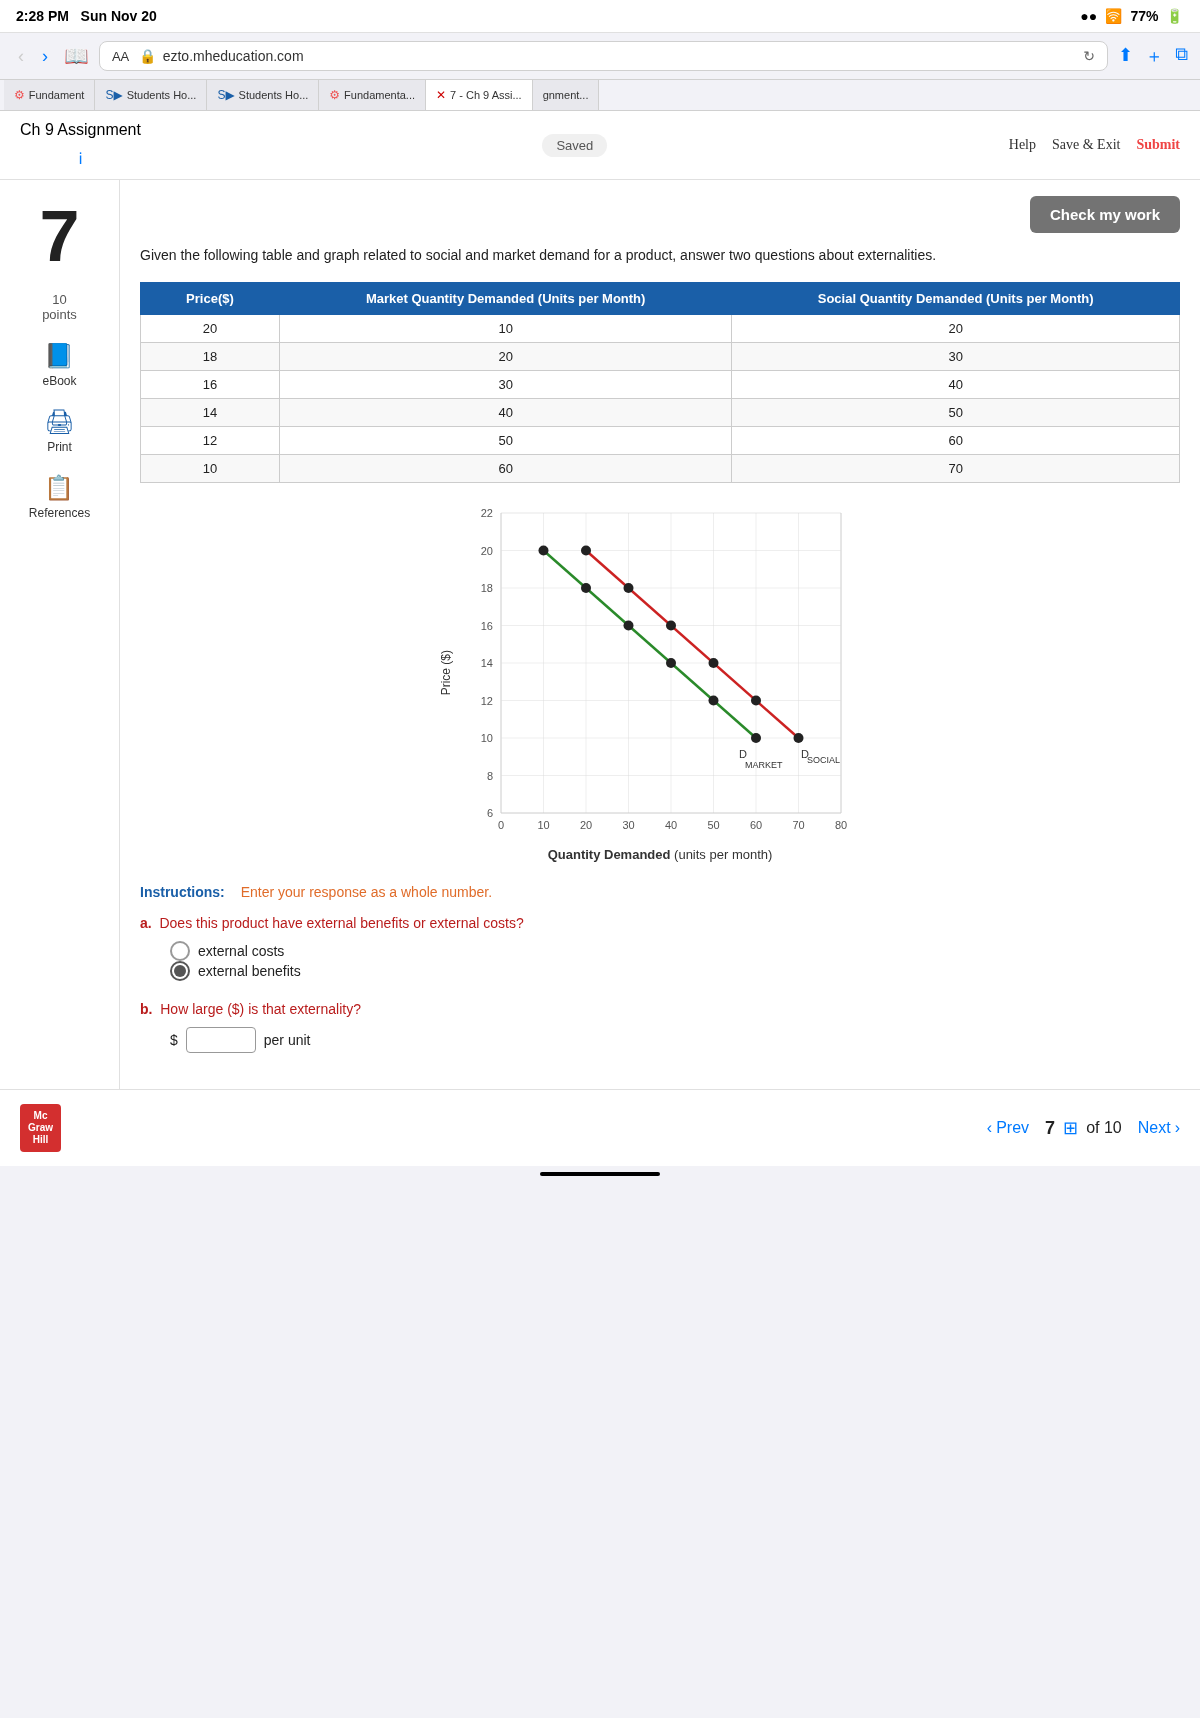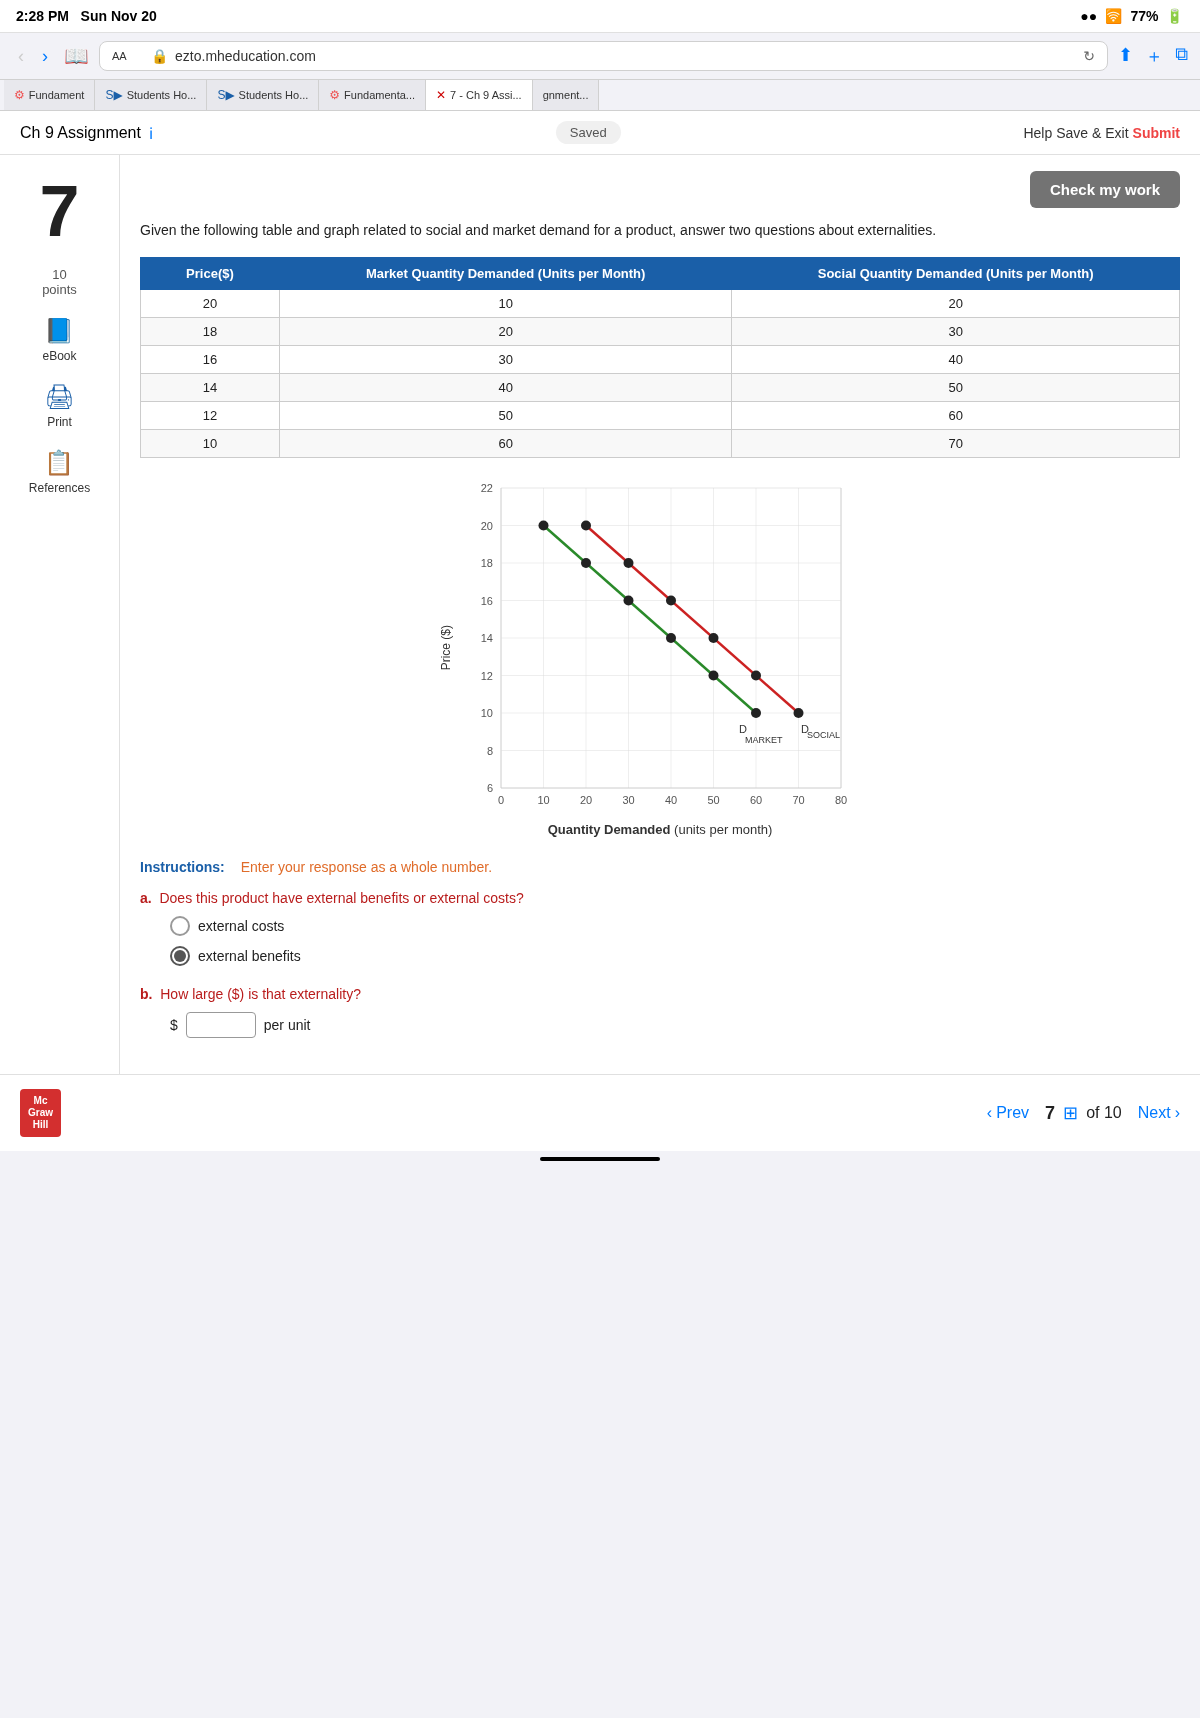--- a/index.html
+++ b/index.html
@@ -37,21 +37,21 @@
       border: 1px solid #d0d0d0;
       border-radius: 8px;
       padding: 6px 12px;
       display: flex;
       align-items: center;
       gap: 6px;
       font-size: 14px;
     }
     .url-bar .lock { color: #666; }
     .url-text { color: #333; font-size: 14px; }
-    .aa-text { color: #333; font-size: 11px; margin-right: 19px; }
+    .aa-text { color: #333; font-size: 13px; margin-right: 4px; }
     .browser-actions { display: flex; gap: 12px; color: #007aff; font-size: 20px; }
 
     
     .tab-bar {
       background: #f2f2f7;
       display: flex;
       overflow-x: auto;
       border-bottom: 1px solid #d0d0d0;
       padding: 0 4px;
     }
@@ -72,24 +72,24 @@
 
     
     .app-header {
       background: #fff;
       display: flex;
       align-items: center;
       justify-content: space-between;
       padding: 10px 20px;
       border-bottom: 1px solid #e0e0e0;
     }
-    .app-title { display: flex; align-items: center; gap: 8px; font-size: 16px; font-weight: 500; }
+    .app-title { display: flex; align-items: center; gap: 8px; font-size: 16px; font-weight: 500; flex-direction: column; }
     .info-icon { color: #007aff; font-size: 16px; }
     .saved-badge { background: #f0f0f0; border-radius: 20px; padding: 4px 14px; font-size: 13px; color: #555; }
-    .header-actions { display: flex; align-items: center; gap: 4px; }
+    .header-actions { display: flex; align-items: center; gap: 16px; font-family: Liberation Serif, serif; }
     .help-btn { font-size: 14px; color: #333; cursor: pointer; }
     .save-exit-btn { font-size: 14px; color: #333; cursor: pointer; font-weight: 500; }
     .submit-btn { color: #ef4444; font-size: 14px; font-weight: 600; cursor: pointer; }
 
     
     .main-content {
       background: #fff;
       display: flex;
       padding: 0;
     }
@@ -217,21 +217,21 @@
     .question-part-label {
       font-size: 14px;
       color: #b91c1c;
       margin-bottom: 10px;
     }
     .question-part-label strong { font-weight: 600; }
 
     .radio-group {
       display: flex;
       flex-direction: column;
-      gap: 10px;
+      gap: 0;
       margin-left: 30px;
     }
     .radio-option {
       display: flex;
       align-items: center;
       gap: 8px;
       font-size: 14px;
       color: #222;
       cursor: pointer;
     }

